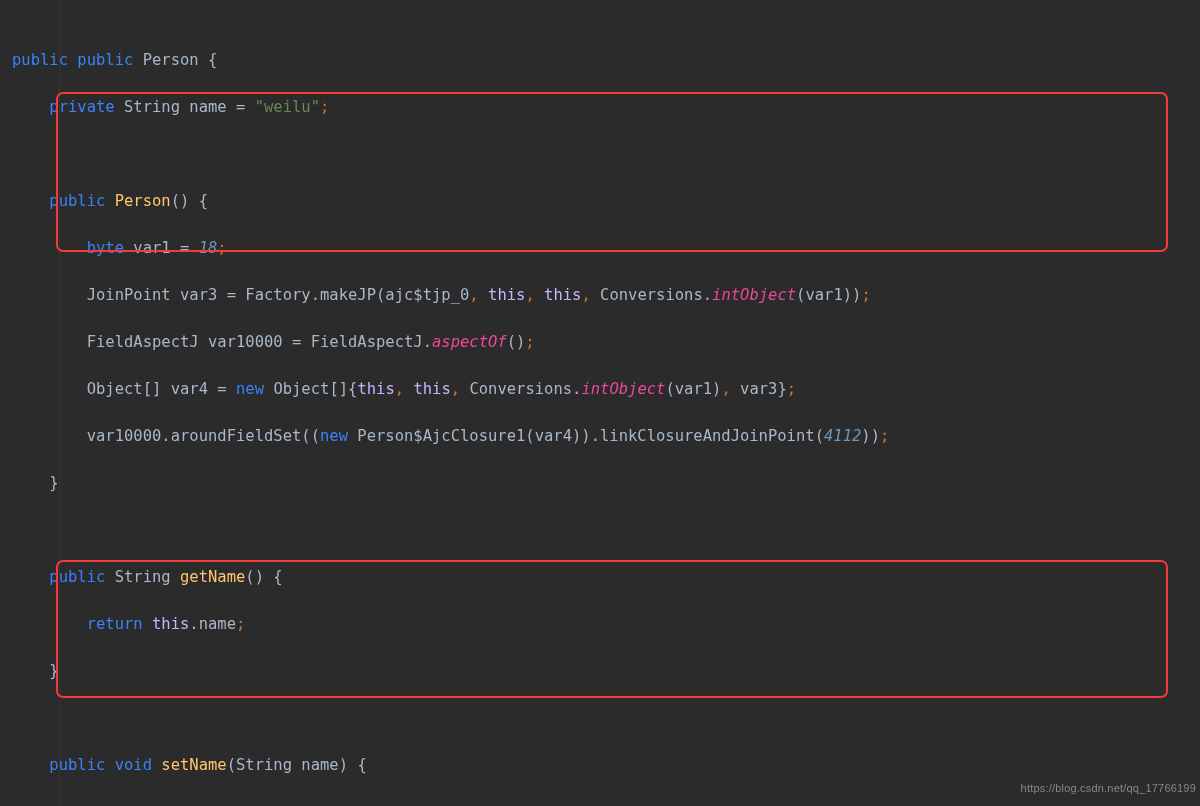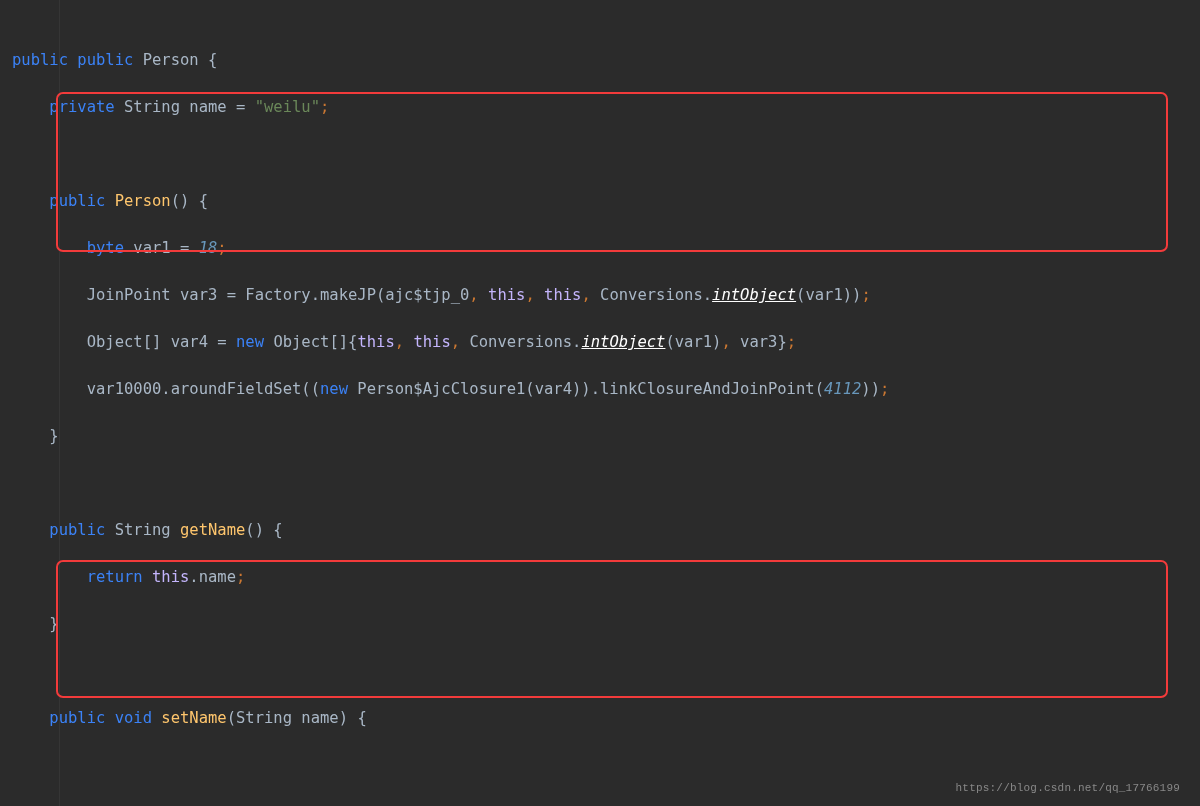--- a/index.html
+++ b/index.html
@@ -15,21 +15,21 @@
     overflow: hidden;
     position: relative;
   }
   .code-area {
     padding: 2px 0 0 12px;
     position: relative;
     white-space: pre;
   }
   .kw { color: #3b82f6; }
   .method { color: #ffc66d; }
-  .it { font-style: italic; color: #ffffff; text-decoration: underline; }
+  .it { font-style: italic; color: #ec4899; }
   .str { color: #6a8759; }
   .num { color: #6897bb; font-style: italic; }
   .pl { color: #a9b7c6; }
   .comma { color: #cc7832; }
   .semi { color: #cc7832; }
   .par { color: #a9b7c6; }
   .brace { color: #a9b7c6; }
   .brkt { color: #a9b7c6; }
   .dot { color: #a9b7c6; }
   .kwthis { color: #c4b5fd; }
@@ -44,39 +44,40 @@
     position: absolute;
     left: 59px;
     top: 0;
     bottom: 0;
     width: 0;
     border-left: 1px solid rgba(128,128,128,0.12);
     pointer-events: none;
   }
   .watermark {
     position: absolute;
-    right: 20px;
+    right: 4px;
     bottom: 6px;
     font-size: 11px;
     color: #888888;
-    font-family: Liberation Mono, monospace;
+    font-family: Liberation Sans, sans-serif;
     letter-spacing: 0.2px;
   }
 </style>
 </head>
 <body>
 
 <div class="code-area">
 <span class="guide"></span>
 <div><span class="kw">public</span> <span class="kw">public</span> <span class="pl">Person</span> <span class="brace">{</span></div>
 <div>    <span class="kw">private</span> <span class="pl">String</span> <span class="pl">name</span> <span class="pl">=</span> <span class="str">"weilu"</span><span class="semi">;</span></div>
 <div>&nbsp;</div>
 <div>    <span class="kw">public</span> <span class="method">Person</span><span class="par">()</span> <span class="brace">{</span></div>
 <div>        <span class="kw">byte</span> <span class="pl">var1</span> <span class="pl">=</span> <span class="num">18</span><span class="semi">;</span></div>
 <div>        <span class="pl">JoinPoint</span> <span class="pl">var3</span> <span class="pl">=</span> <span class="pl">Factory</span><span class="dot">.</span><span class="pl">makeJP</span><span class="pl">(ajc$tjp_0</span><span class="comma">,</span> <span class="kwthis">this</span><span class="comma">,</span> <span class="kwthis">this</span><span class="comma">,</span> <span class="pl">Conversions</span><span class="dot">.</span><span class="it">intObject</span><span class="pl">(var1))</span><span class="semi">;</span></div>
+<div>        <span class="pl">FieldAspectJ</span> <span class="pl">var10000</span> <span class="pl">=</span> <span class="pl">FieldAspectJ</span><span class="dot">.</span><span class="it">aspectOf</span><span class="par">()</span><span class="semi">;</span></div>
 <div>        <span class="pl">Object</span><span class="brkt">[]</span> <span class="pl">var4</span> <span class="pl">=</span> <span class="kw">new</span> <span class="pl">Object</span><span class="brkt">[]</span><span class="brace">{</span><span class="kwthis">this</span><span class="comma">,</span> <span class="kwthis">this</span><span class="comma">,</span> <span class="pl">Conversions</span><span class="dot">.</span><span class="it">intObject</span><span class="pl">(var1)</span><span class="comma">,</span> <span class="pl">var3</span><span class="brace">}</span><span class="semi">;</span></div>
 <div>        <span class="pl">var10000</span><span class="dot">.</span><span class="pl">aroundFieldSet</span><span class="par">((</span><span class="kw">new</span> <span class="pl">Person$AjcClosure1</span><span class="pl">(var4))</span><span class="dot">.</span><span class="pl">linkClosureAndJoinPoint</span><span class="par">(</span><span class="num">4112</span><span class="par">))</span><span class="semi">;</span></div>
 <div>    <span class="brace">}</span></div>
 <div>&nbsp;</div>
 <div>    <span class="kw">public</span> <span class="pl">String</span> <span class="method">getName</span><span class="par">()</span> <span class="brace">{</span></div>
 <div>        <span class="kw">return</span> <span class="kwthis">this</span><span class="dot">.</span><span class="pl">name</span><span class="semi">;</span></div>
 <div>    <span class="brace">}</span></div>
 <div>&nbsp;</div>
 <div>    <span class="kw">public</span> <span class="kw">void</span> <span class="method">setName</span><span class="par">(</span><span class="pl">String</span> <span class="pl">name</span><span class="par">)</span> <span class="brace">{</span></div>
 

